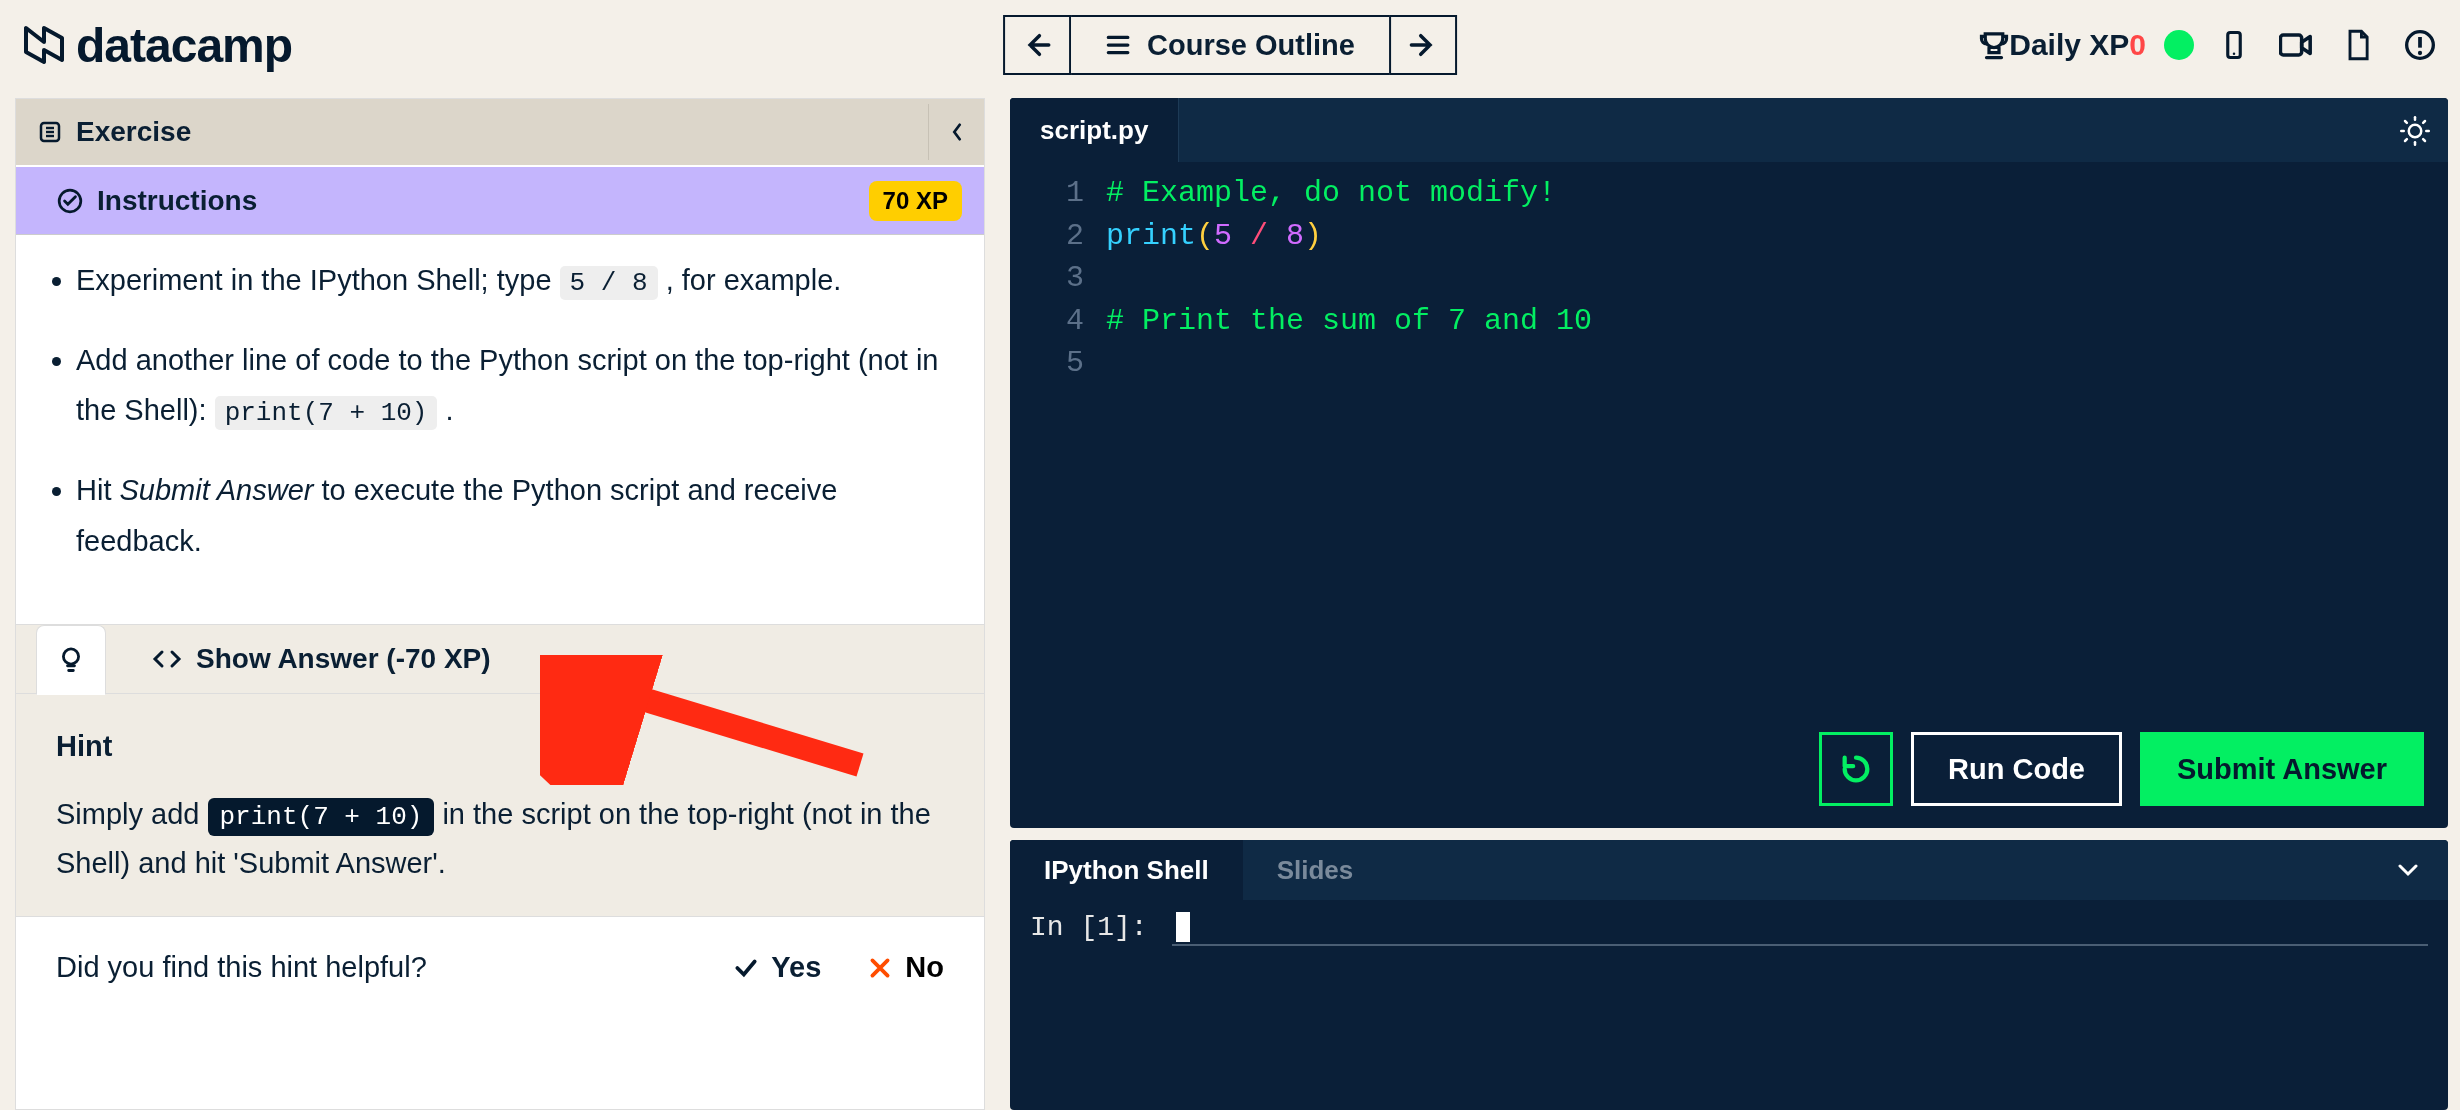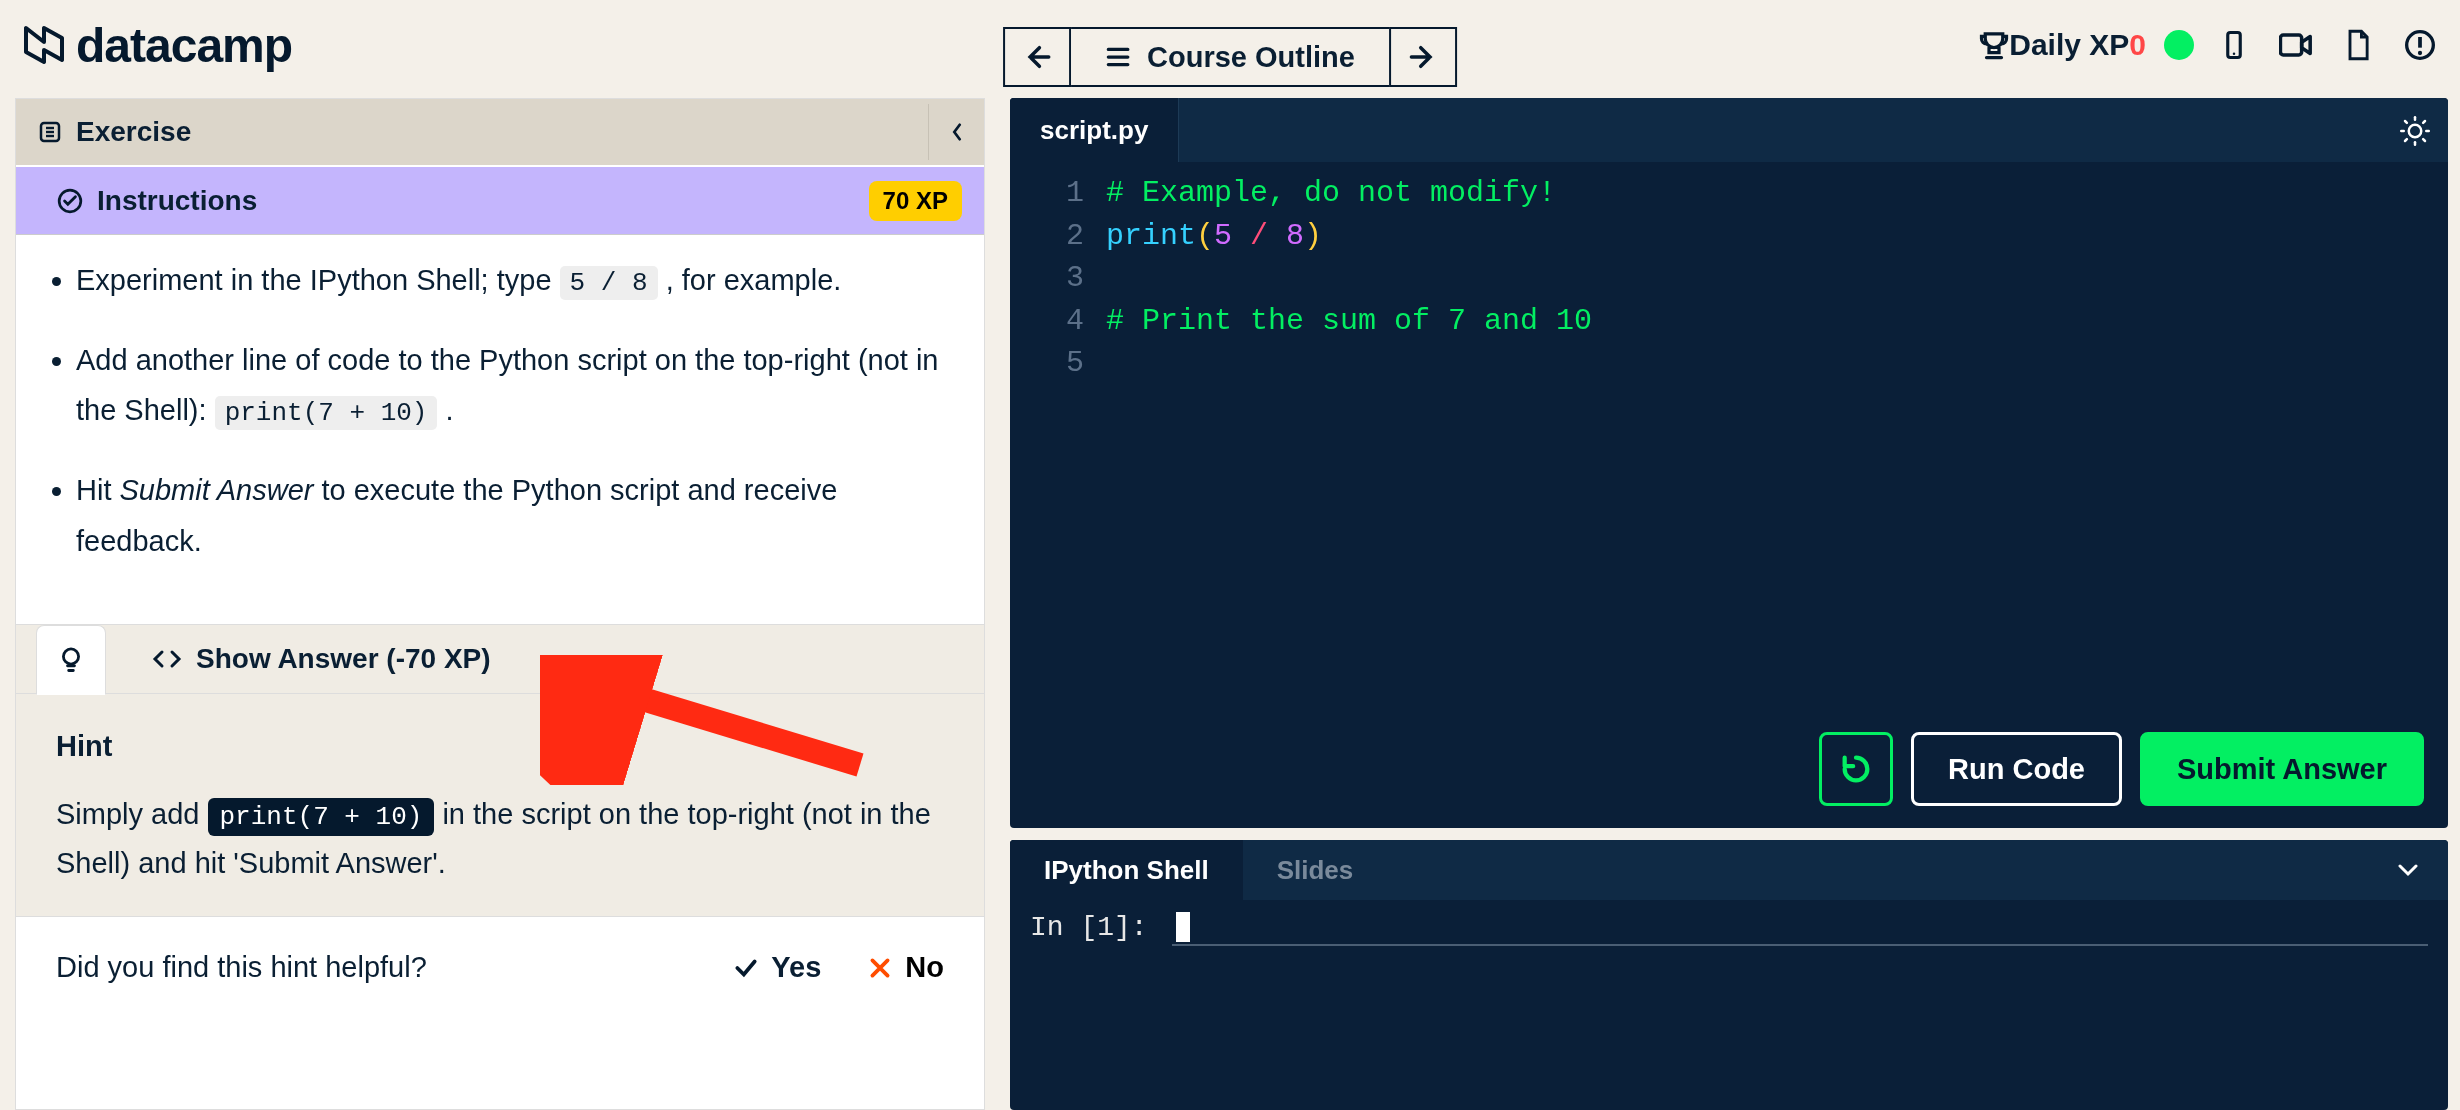--- a/index.html
+++ b/index.html
@@ -27,21 +27,21 @@
 
   
   .topbar{
     position:absolute;left:0;top:0;width:100%;height:90px;
     display:flex;align-items:center;
   }
   .logo{display:flex;align-items:center;font-size:48px;font-weight:600;
     letter-spacing:-1px;margin-left:20px;color:var(--navy);}
   .logo svg{margin-right:6px;}
   .nav-cluster{
-    position:absolute;left:50%;top:27px;transform:translateX(-50%);
+    position:absolute;left:50%;top:15px;transform:translateX(-50%);
     display:flex;height:60px;
   }
   .nav-btn{border:2px solid var(--navy);background:var(--beige);display:flex;
     align-items:center;justify-content:center;height:60px;}
   .nav-arrow{width:68px;font-size:30px;}
   .nav-mid{padding:0 34px;font-size:29px;font-weight:700;border-left:none;border-right:none;}
   .nav-mid svg{margin-right:16px;}
   .right-icons{
     position:absolute;right:18px;top:0;height:90px;
     display:flex;align-items:center;gap:18px;
@@ -150,21 +150,21 @@
   .tok-com{color:#03ef62;}
   .tok-fn{color:#35d1ff;}
   .tok-num{color:#d16bff;}
   .tok-op{color:#ff4d7a;}
   .tok-par{color:#ffcf3f;}
 
   .run-bar{
     position:absolute;right:24px;bottom:22px;display:flex;gap:18px;
   }
   .run-btn{
-    height:74px;border-radius:8px;display:flex;align-items:center;justify-content:center;
+    height:74px;border-radius:0;display:flex;align-items:center;justify-content:center;
     font-size:29px;font-weight:800;padding:0 34px;
   }
   .run-reset{width:74px;padding:0;border:3px solid var(--green);color:var(--green);background:transparent;}
   .run-code{border:3px solid #fff;color:#fff;background:transparent;}
   .run-submit{background:var(--green);color:var(--navy);border:3px solid var(--green);}
 
   .shell{
     height:270px;background:var(--editor);color:#fff;border-radius:4px;overflow:hidden;
     display:flex;flex-direction:column;
   }

